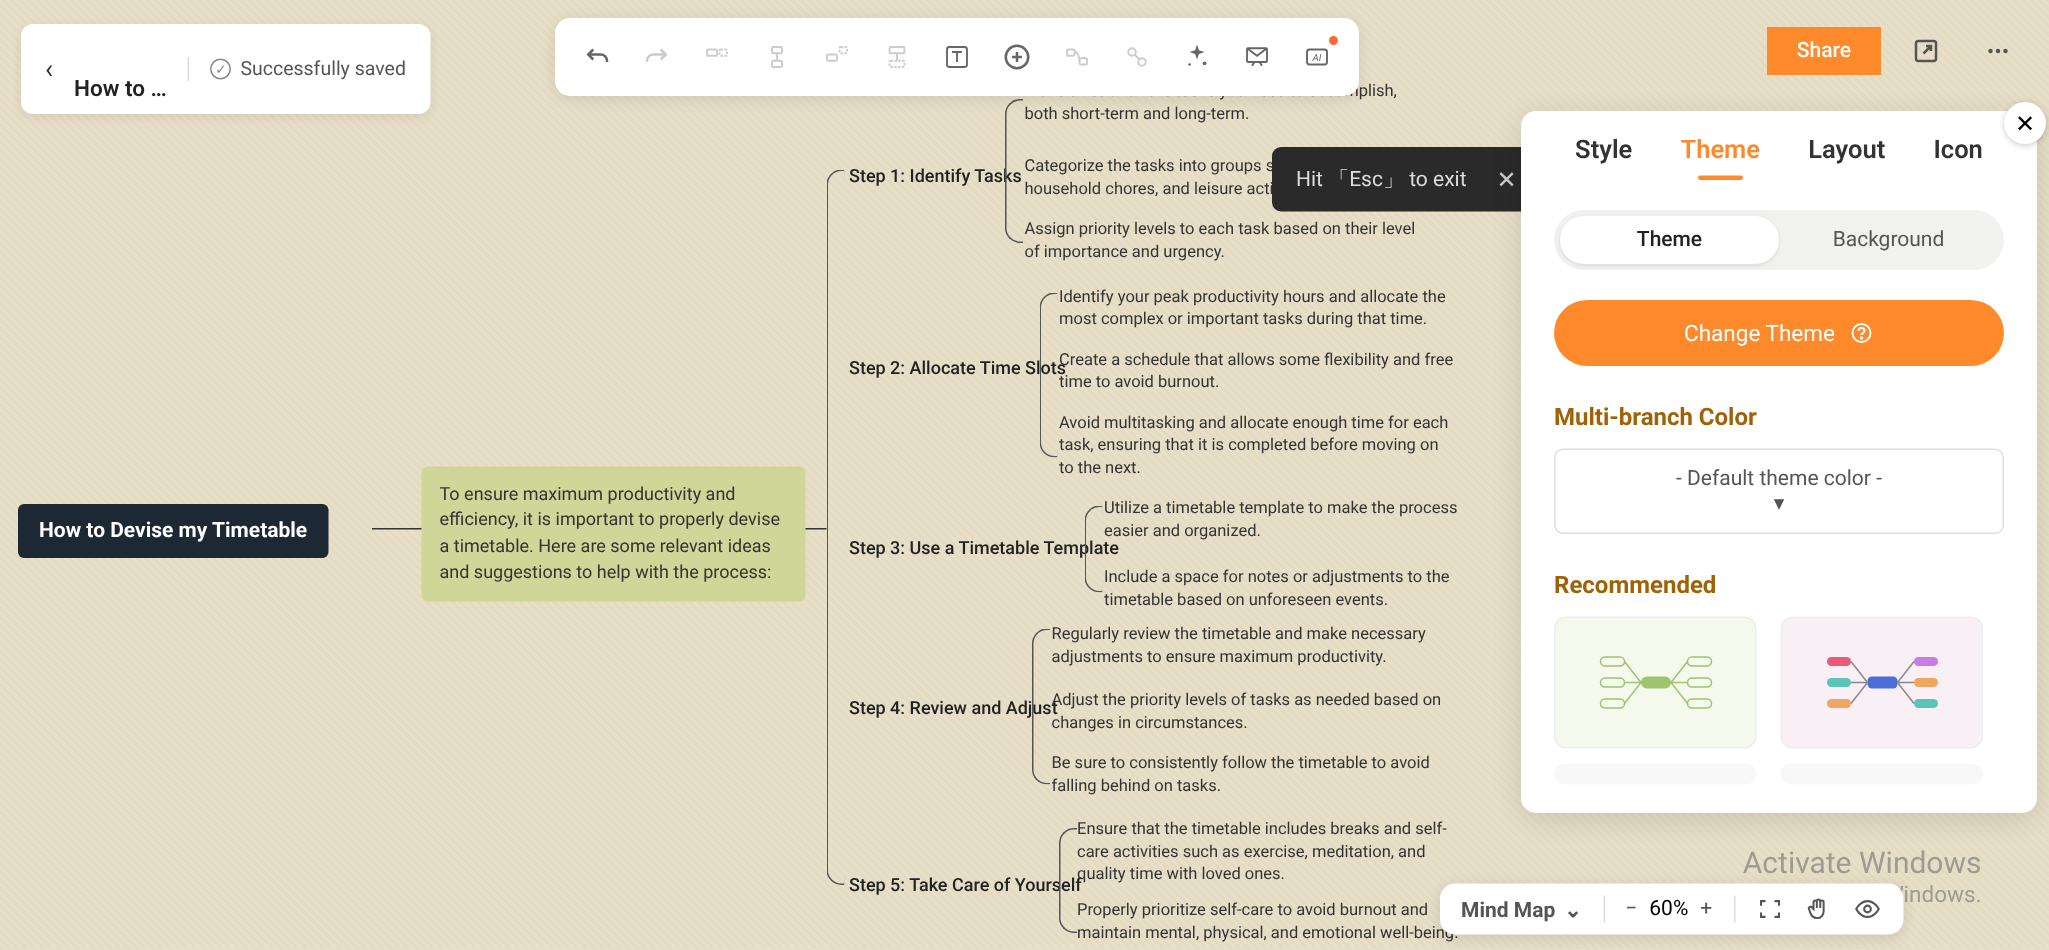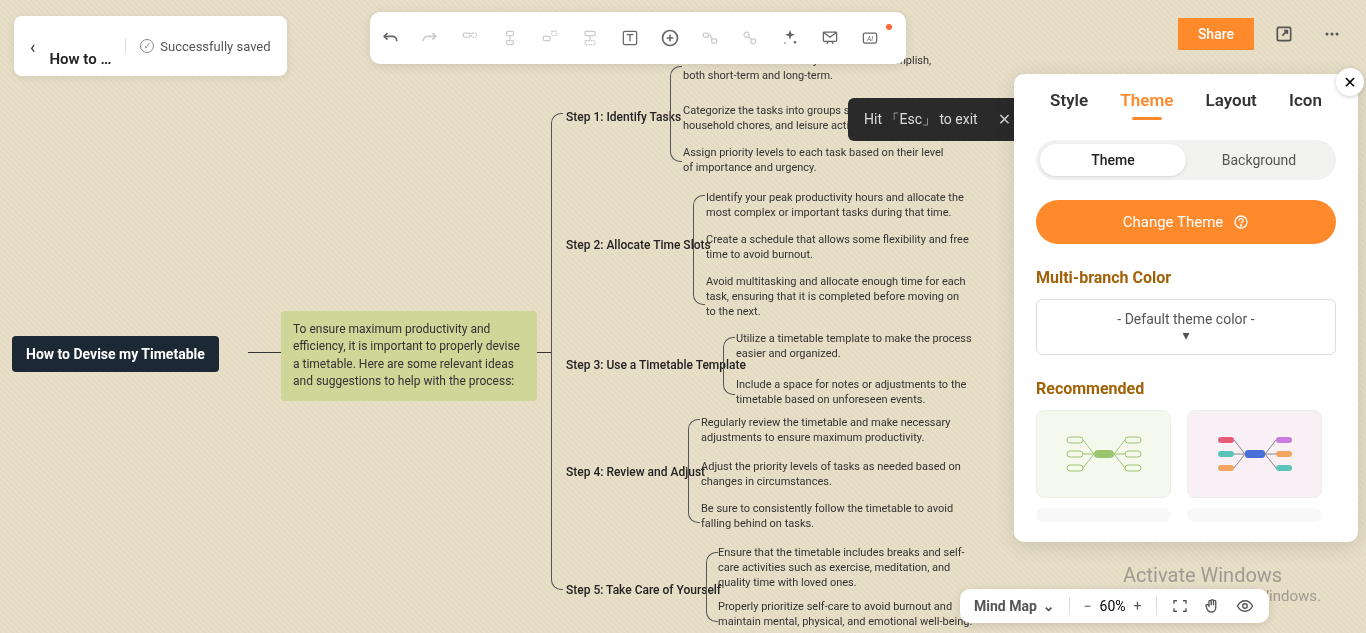--- a/index.html
+++ b/index.html
@@ -9,21 +9,21 @@
 
 .topleft-pill { position: absolute; top: 16px; left: 14px; background: #fff; border-radius: 8px; padding: 8px 16px; display: flex; align-items: center; gap: 14px; box-shadow: 0 2px 8px rgba(0,0,0,0.08); z-index: 50; }
 .back-chev { font-size: 18px; color: #333; cursor: pointer; }
 .doc-title { font-size: 15px; font-weight: 600; color: #222; margin-top: 26px; }
 .pill-sep { width: 1px; height: 16px; background: #ddd; }
 .save-status { display: flex; align-items: center; gap: 6px; font-size: 13px; color: #555; }
 .check-circ { width: 14px; height: 14px; border: 1.5px solid #888; border-radius: 50%; display: flex; align-items: center; justify-content: center; font-size: 9px; color: #888; }
 
 
 .toolbar { position: absolute; top: 12px; left: 370px; background: #fff; border-radius: 10px; padding: 8px 10px; display: flex; align-items: center; gap: 4px; box-shadow: 0 2px 10px rgba(0,0,0,0.1); z-index: 50; }
-.tool-btn { width: 36px; height: 36px; display: flex; align-items: center; justify-content: flex-start; border-radius: 6px; cursor: pointer; color: #666; position: relative; font-style: italic; }
+.tool-btn { width: 36px; height: 36px; display: flex; align-items: center; justify-content: center; border-radius: 6px; cursor: pointer; color: #666; position: relative; font-style: italic; }
 .tool-btn.disabled { color: #ccc; cursor: default; }
 .tool-btn svg { width: 20px; height: 20px; }
 .ai-badge { position: absolute; top: 4px; right: 4px; width: 6px; height: 6px; background: #ff6b35; border-radius: 50%; }
 
 
 .topright { position: absolute; top: 16px; right: 16px; display: flex; align-items: center; gap: 12px; z-index: 50; }
 .share-btn { background: #ff8a2c; color: #fff; border: none; padding: 8px 20px; border-radius: 0; font-size: 14px; font-weight: 500; cursor: pointer; }
 .icon-btn { width: 36px; height: 36px; display: flex; align-items: center; justify-content: center; cursor: pointer; color: #555; }
 
 
@@ -60,21 +60,21 @@
 
 .conn-line { position: absolute; background: #333; height: 1px; z-index: 5; }
 
 
 .bottom-bar { position: absolute; bottom: 10px; left: 960px; background: #fff; border-radius: 10px; padding: 8px 14px; display: flex; align-items: center; gap: 14px; box-shadow: 0 2px 10px rgba(0,0,0,0.12); z-index: 50; font-size: 14px; }
 .bb-sep { width: 1px; height: 18px; background: #ddd; }
 .bb-zoom { display:flex; align-items:center; gap:8px; }
 .bb-btn { cursor: pointer; color: #555; display:flex; align-items:center; }
 
 
-.watermark { position: absolute; bottom: 28px; right: 45px; color: rgba(100,100,100,0.55); font-size: 15px; text-align: center; z-index: 30; pointer-events: none; }
+.watermark { position: absolute; bottom: 28px; right: 45px; color: rgba(100,100,100,0.55); font-size: 15px; text-align: right; z-index: 30; pointer-events: none; }
 .watermark .wm1 { font-size: 20px; }
 
 
 .bracket { position: absolute; border-left: 1px solid #555; border-top: 1px solid #555; border-bottom: 1px solid #555; border-radius: 10px 0 0 10px; width: 12px; z-index: 5; }
 </style>
 </head>
 <body>
 
 <div class="topleft-pill">
   <span class="back-chev">‹</span>

